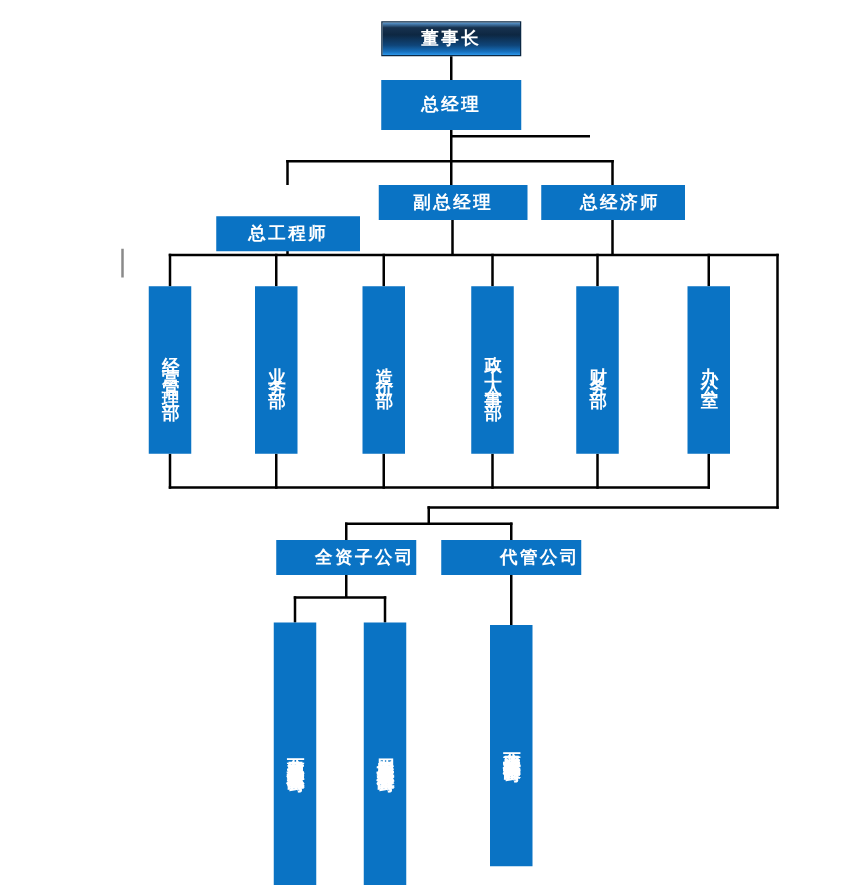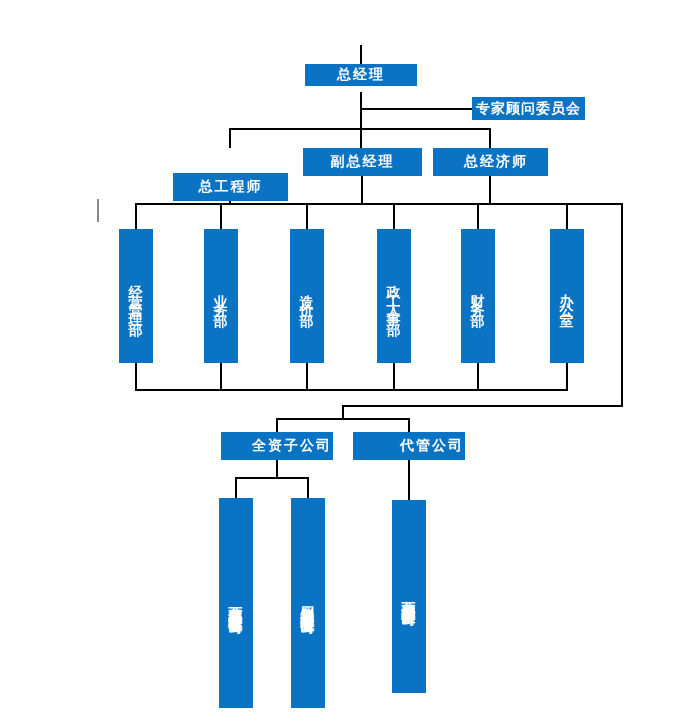--- a/index.html
+++ b/index.html
@@ -77,24 +77,24 @@
   <div class="vl" style="left:276px;top:418px;height:14px;"></div>
   <div class="vl" style="left:408px;top:418px;height:14px;"></div>
 
   <div class="vl" style="left:276px;top:460px;height:18px;"></div>
   <div class="hl" style="left:235px;top:477px;width:74px;"></div>
   <div class="vl" style="left:235px;top:477px;height:21px;"></div>
   <div class="vl" style="left:307px;top:477px;height:21px;"></div>
 
   <div class="vl" style="left:408px;top:460px;height:40px;"></div>
 
+  <div class="node glossy" style="left:305px;top:17px;width:112px;height:28px;">董事长</div>
 
-  <div class="node" style="left:305px;top:64px;width:112px;height:22px;text-align:center;">总经理</div>
+  <div class="node" style="left:305px;top:64px;width:112px;height:40px;text-align:center;">总经理</div>
 
-  <div class="node" style="left:472px;top:97px;width:113px;height:23px;letter-spacing:1px;">专家顾问委员会</div>
 
   <div class="node" style="left:173px;top:148px;width:115px;height:28px;margin-top:25px;">总工程师</div>
   <div class="node" style="left:303px;top:148px;width:119px;height:28px;">副总经理</div>
   <div class="node" style="left:433px;top:148px;width:115px;height:28px;padding-left:11px;">总经济师</div>
 
   <div class="vnode" style="left:119px;top:229px;width:34px;height:134px;">
     <span class="vtext">经营管理部</span>
   </div>
   <div class="vnode" style="left:204px;top:229px;width:34px;height:134px;">
     <span class="vtext">业务部</span>

